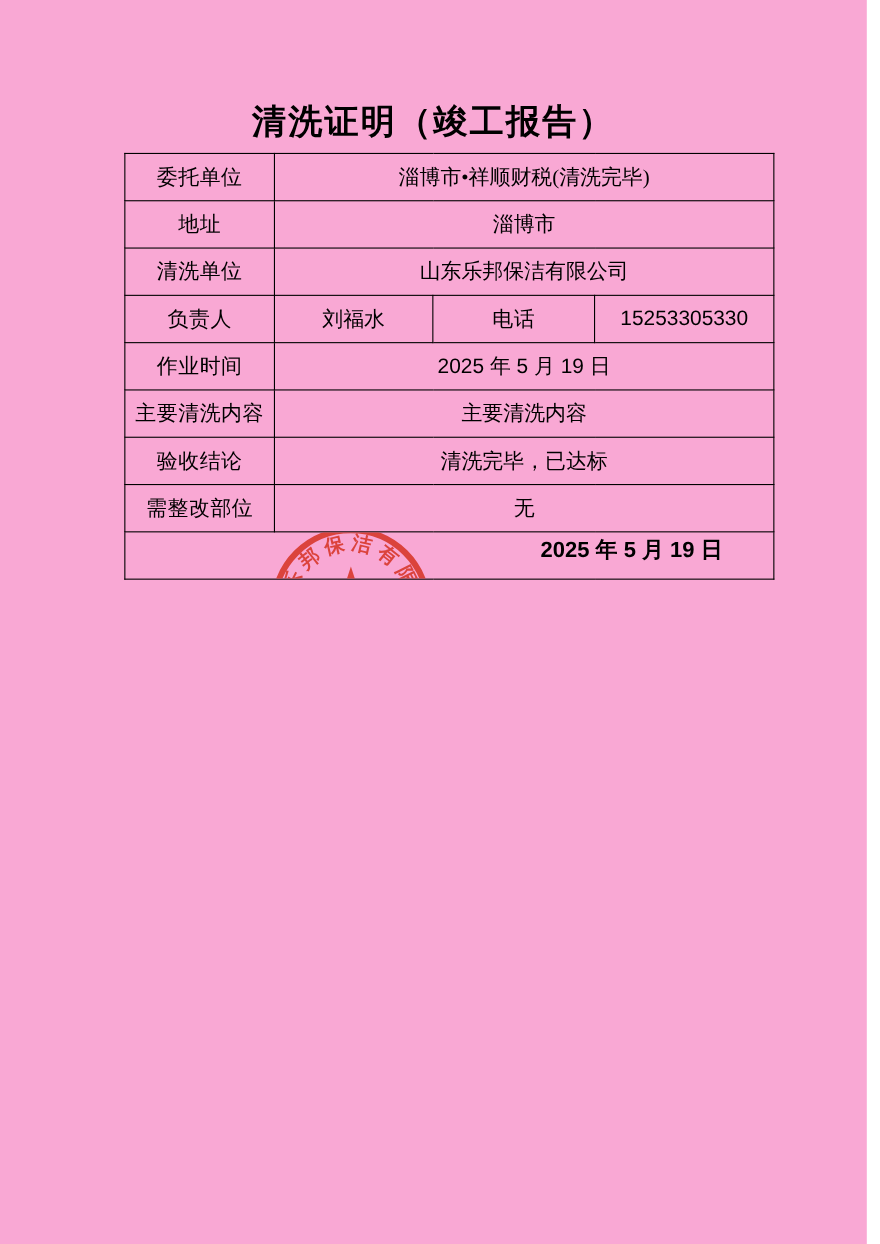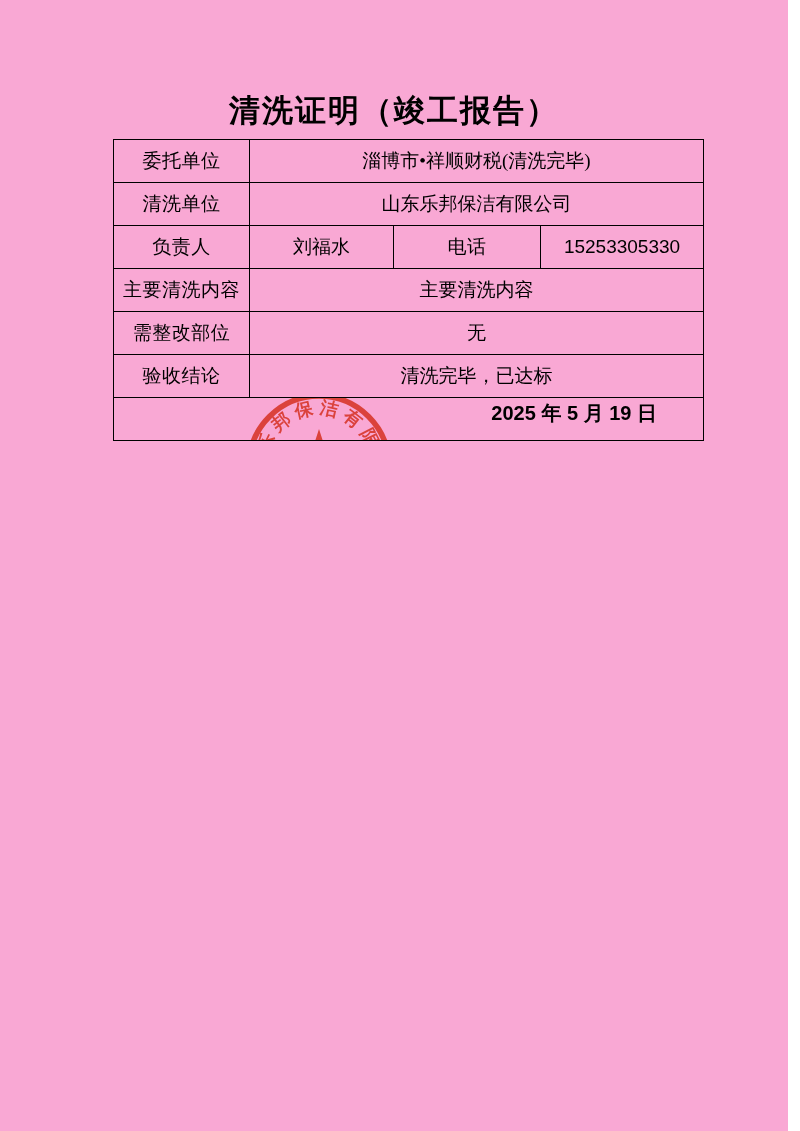--- a/index.html
+++ b/index.html
@@ -103,40 +103,48 @@
         <col style="width:144px">
         <col style="width:147px">
         <col style="width:163px">
     </colgroup>
     <tbody>
       <tr>
         <td class="label">委托单位</td>
         <td colspan="3">淄博市•祥顺财税(清洗完毕)</td>
       </tr>
       <tr>
+        <td class="label">地址</td>
+        <td colspan="3">淄博市</td>
+      </tr>
+      <tr>
         <td class="label">清洗单位</td>
         <td colspan="3">山东乐邦保洁有限公司</td>
       </tr>
       <tr>
         <td class="label">负责人</td>
         <td>刘福水</td>
         <td class="label">电话</td>
         <td class="num">15253305330</td>
       </tr>
       <tr>
+        <td class="label">作业时间</td>
+        <td colspan="3" class="num">2025 年 5 月 19 日</td>
+      </tr>
+      <tr>
         <td class="label">主要清洗内容</td>
         <td colspan="3">主要清洗内容</td>
       </tr>
       <tr>
+        <td class="label">验收结论</td>
+        <td colspan="3">清洗完毕，已达标</td>
+      </tr>
+      <tr>
         <td class="label">需整改部位</td>
         <td colspan="3">无</td>
-      </tr>
-      <tr>
-        <td class="label">验收结论</td>
-        <td colspan="3">清洗完毕，已达标</td>
       </tr>
       <tr>
         <td colspan="4" class="stamp-cell">
 
           <svg class="stamp" viewBox="-77 -77 154 154" aria-hidden="true">
             <circle cx="0" cy="0" r="70" fill="none" stroke="#d8382c" stroke-width="5.5"></circle>
             <defs>
               <path id="seal-arc-top" d="M -33.2 40 A 52 52 0 1 1 33.2 40" fill="none"></path>
               <path id="seal-arc-bottom" d="M -33.3 45 A 56 56 0 0 0 33.3 45" fill="none"></path>
             </defs>

